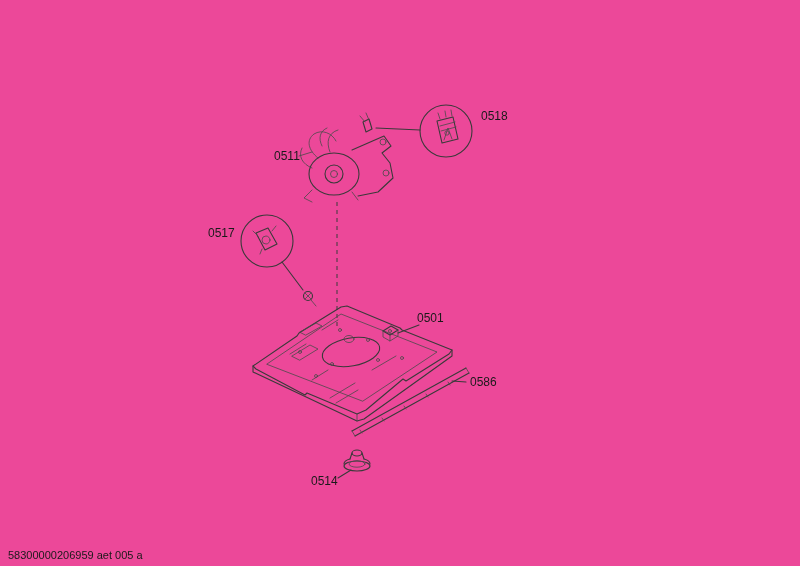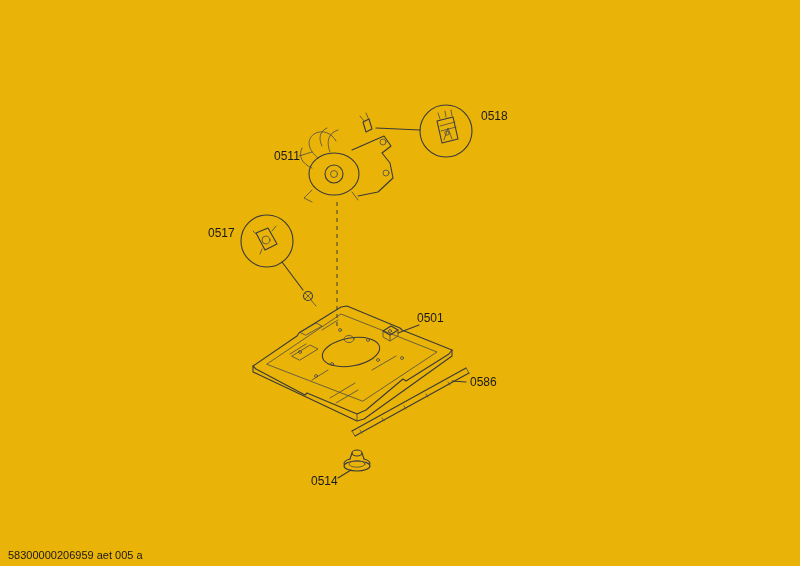--- a/index.html
+++ b/index.html
@@ -5,21 +5,21 @@
   html, body {
     margin: 0;
     padding: 0;
     background: #ffffff;
     font-family: "Liberation Sans", sans-serif;
   }
   .page {
     position: relative;
     width: 800px;
     height: 566px;
-    background: #eab308;
+    background: #ec4899;
     overflow: hidden;
   }
   svg { display: block; }
   .ln {
     fill: none;
     stroke: #3a3a3a;
     stroke-width: 1.1;
     stroke-linecap: round;
     stroke-linejoin: round;
   }

